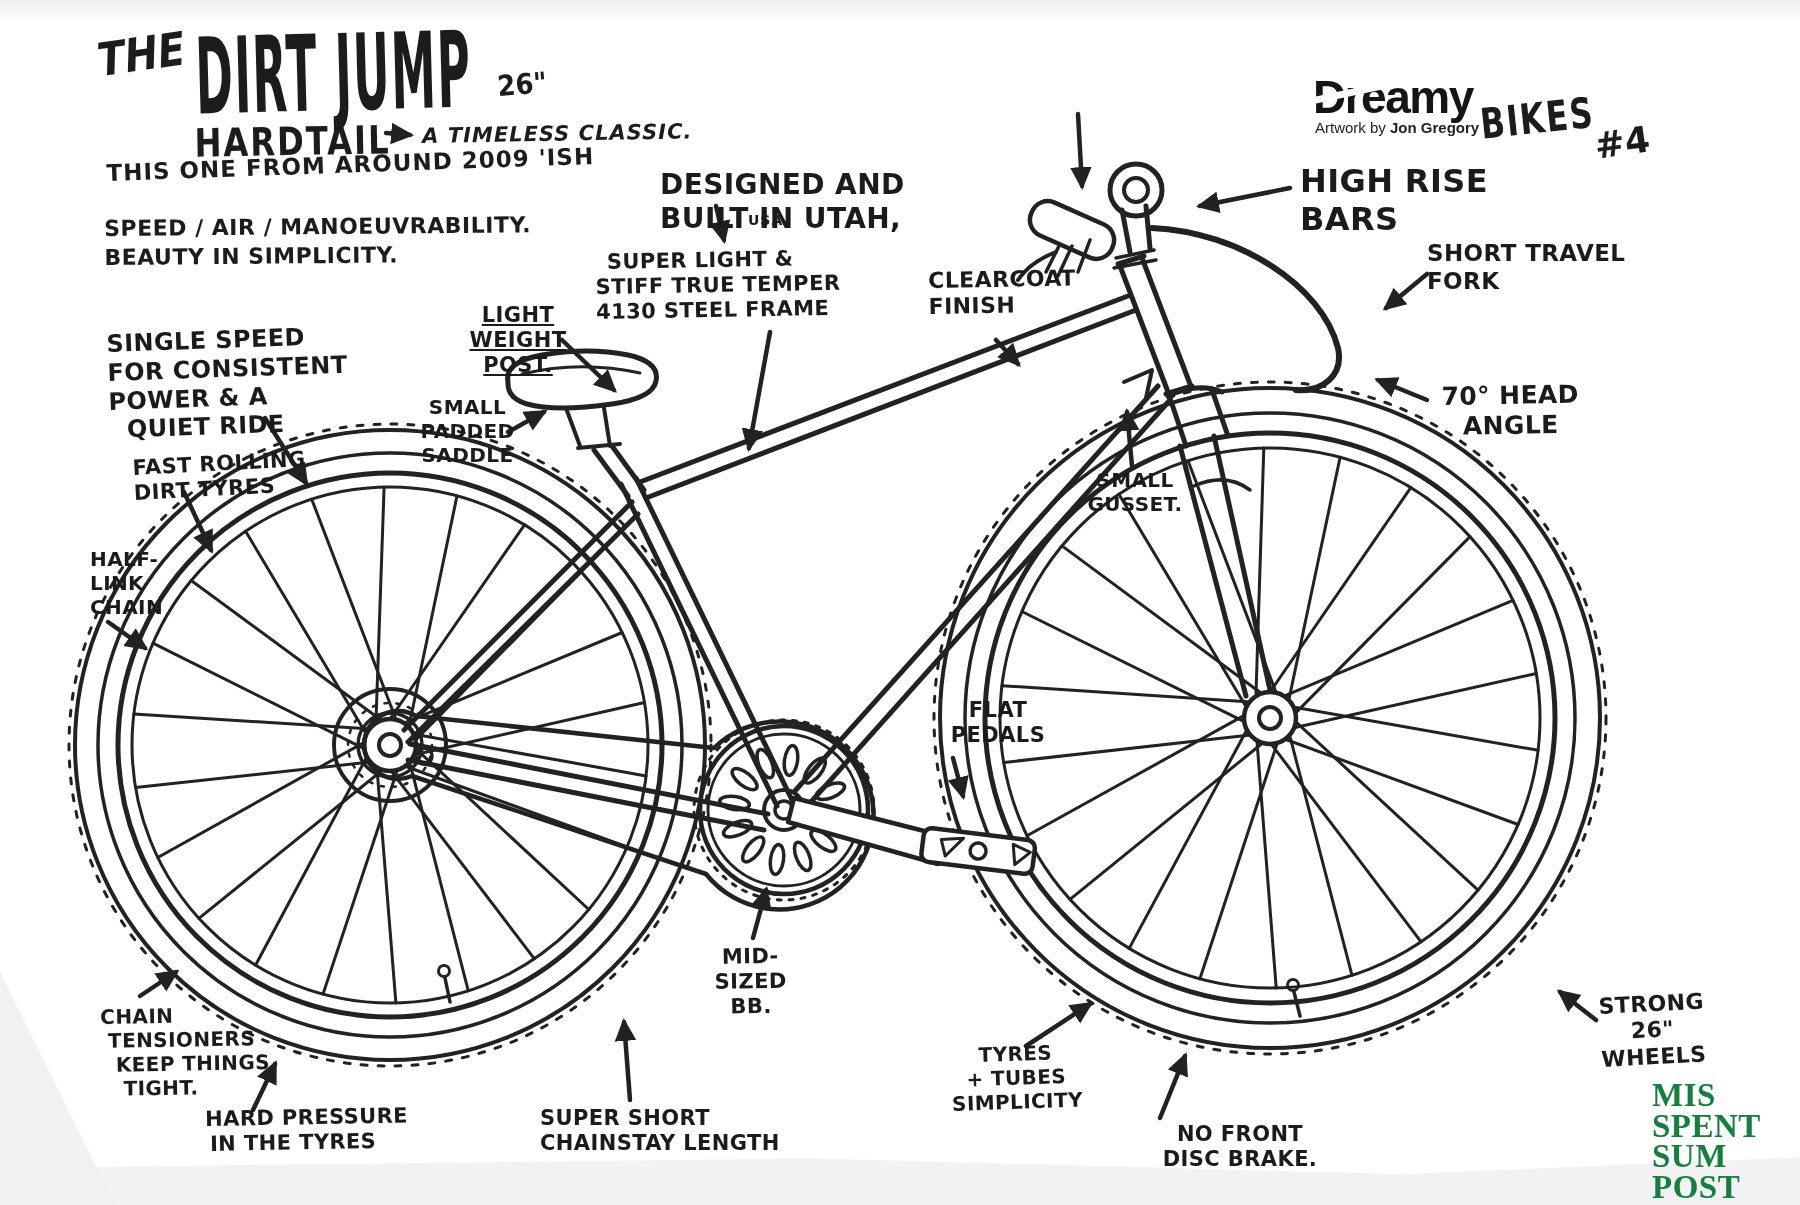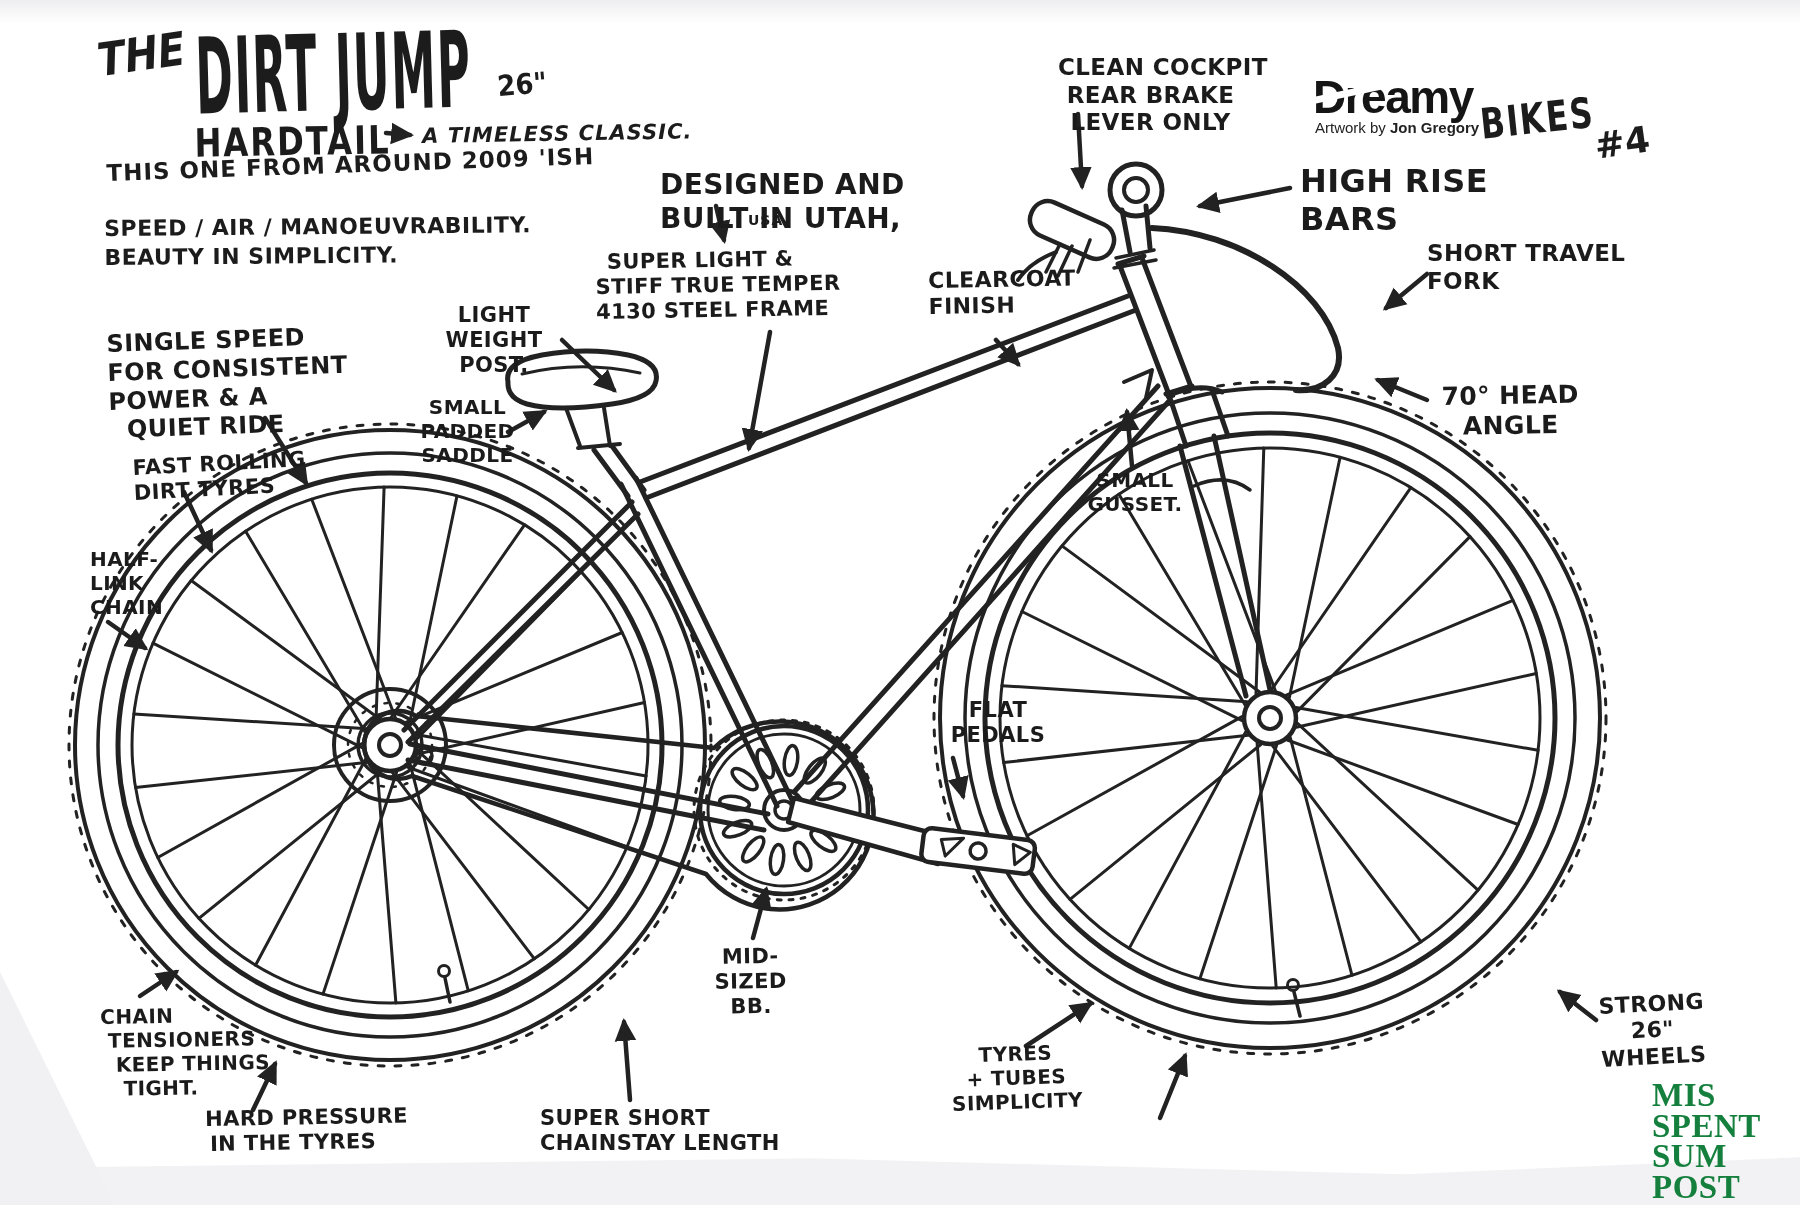--- a/index.html
+++ b/index.html
@@ -270,35 +270,32 @@
 
   <div class="note" style="left:106px;top:330px;width:190px;font-size:24px;transform:rotate(-2deg);">SINGLE SPEED
 FOR CONSISTENT
 POWER &amp; A
   QUIET RIDE</div>
   <div class="note" style="left:132px;top:456px;width:160px;transform:rotate(-3deg);">FAST ROLLING
 DIRT TYRES</div>
   <div class="note" style="left:90px;top:547px;width:90px;font-size:20px;">HALF-
 LINK
 CHAIN</div>
-  <div class="note" style="left:444px;top:303px;width:100px;text-align:center;">LIGHT
+  <div class="note" style="left:468px;top:303px;width:100px;text-align:center;text-decoration:underline;">LIGHT
 WEIGHT
 POST.</div>
   <div class="note" style="left:420px;top:395px;width:95px;text-align:center;font-size:20px;">SMALL
 PADDED
 SADDLE</div>
   <div class="note" style="left:660px;top:168px;width:150px;text-align:left;font-size:28px;">DESIGNED AND
 BUILT IN UTAH,</div>
   <div class="note" style="left:748px;top:212px;font-size:14px;letter-spacing:1px;">USA</div>
   <div class="note" style="left:595px;top:250px;width:210px;text-align:center;transform:rotate(-1deg);">SUPER LIGHT &amp;
 STIFF TRUE TEMPER
 4130 STEEL FRAME</div>
-  <div class="note" style="left:1058px;top:54px;width:185px;text-align:center;font-size:23px;">CLEAN COCKPIT
-REAR BRAKE
-LEVER ONLY</div>
   <div class="note" style="left:1300px;top:162px;width:150px;font-size:32px;">HIGH RISE
 BARS</div>
   <div class="note" style="left:1427px;top:240px;width:185px;font-size:23px;">SHORT TRAVEL
 FORK</div>
   <div class="note" style="left:928px;top:268px;width:140px;font-size:22px;transform:rotate(-1deg);">CLEARCOAT
 FINISH</div>
   <div class="note" style="left:1440px;top:382px;width:140px;text-align:center;font-size:25px;transform:rotate(-1deg);">70° HEAD
 ANGLE</div>
   <div class="note" style="left:1085px;top:468px;width:100px;text-align:center;font-size:20px;">SMALL
 GUSSET.</div>
@@ -311,16 +308,18 @@
  TENSIONERS
   KEEP THINGS
    TIGHT.</div>
   <div class="note" style="left:205px;top:1107px;width:175px;text-align:center;transform:rotate(-1deg);">HARD PRESSURE
 IN THE TYRES</div>
   <div class="note" style="left:540px;top:1106px;width:215px;">SUPER SHORT
 CHAINSTAY LENGTH</div>
   <div class="note" style="left:950px;top:1044px;width:130px;text-align:center;font-size:20px;transform:rotate(-2deg);">TYRES
 + TUBES
 SIMPLICITY</div>
+  <div class="note" style="left:1140px;top:1122px;width:200px;text-align:center;">NO FRONT
+DISC BRAKE.</div>
   <div class="note" style="left:1598px;top:994px;width:105px;text-align:center;font-size:22px;transform:rotate(-3deg);">STRONG
 26"
 WHEELS</div>
 </div>
 
 </body></html>

